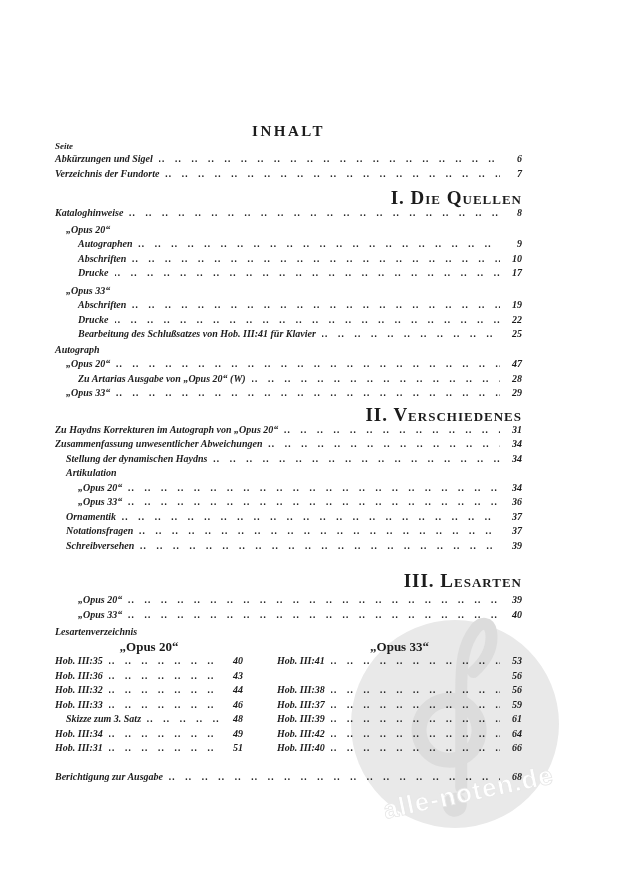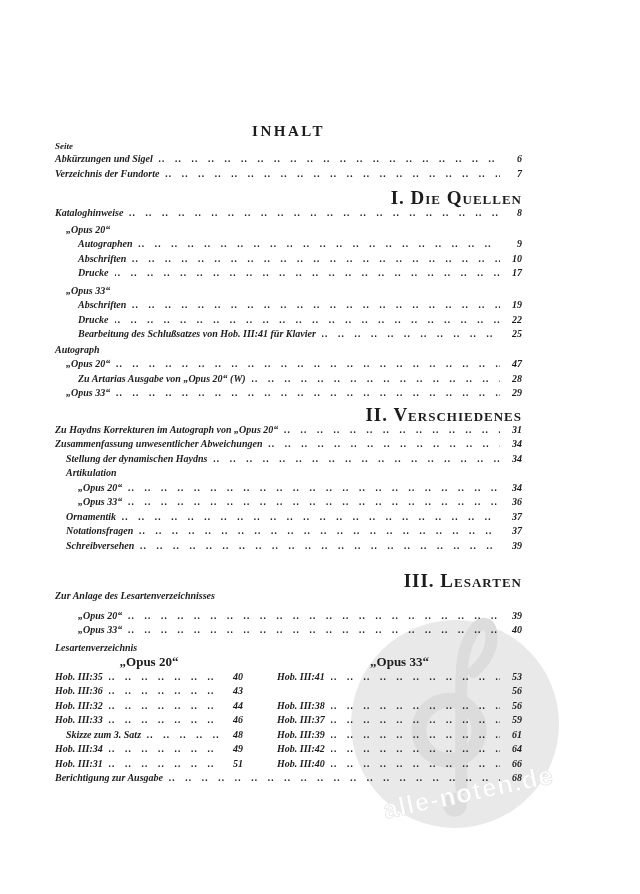--- a/index.html
+++ b/index.html
@@ -90,21 +90,21 @@
   .heading.h3 { margin-top: 20px; }
   .cols { display: flex; }
   .col-left  { width: 188px; flex: 0 0 188px; }
   .col-right { width: 245px; flex: 0 0 245px; margin-left: 34px; }
   .col-hdr {
     text-align: center;
     font-size: 13px;
     height: 14.5px;
     line-height: 14.5px;
   }
-  .footer-row { margin-top: 0; }
+  .footer-row { margin-top: 14px; }
 </style>
 </head>
 <body>
 
 <div class="page">
 
   <svg class="wm" viewBox="0 0 640 894" aria-hidden="true">
     <circle cx="455" cy="724" r="104" fill="#e9e9e9"></circle>
     <g transform="rotate(8 455 724)" fill="none" stroke-linecap="round" stroke="#dcdcdc">
       <path d="M 470,786 L 458,700 C 452,662 452,644 462,627 C 467,619 475,618 478,628 C 482,642 477,657 466,670" stroke-width="12" stroke="#dcdcdc"></path>
@@ -226,23 +226,20 @@
           <span class="lbl">Notationsfragen</span>
           <span class="leader">.. .. .. .. .. .. .. .. .. .. .. .. .. .. .. .. .. .. .. .. .. .. .. .. .. .. .. .. .. .. .. .. .. .. .. .. .. .. .. .. .. .. .. .. .. .. .. .. .. .. .. .. .. .. .. .. .. .. .. .. </span>
           <span class="pg">37</span>
         </div>
         <div class="row indent1">
           <span class="lbl">Schreibversehen</span>
           <span class="leader">.. .. .. .. .. .. .. .. .. .. .. .. .. .. .. .. .. .. .. .. .. .. .. .. .. .. .. .. .. .. .. .. .. .. .. .. .. .. .. .. .. .. .. .. .. .. .. .. .. .. .. .. .. .. .. .. .. .. .. .. </span>
           <span class="pg">39</span>
         </div>
         <div class="heading h3">III. Lesarten</div>
-        <div class="row indent0">
-          <span class="lbl">Zur Anlage des Lesartenverzeichnisses</span>
-        </div>
         <div class="row indent2 gap5">
           <span class="lbl">„Opus 20“</span>
           <span class="leader">.. .. .. .. .. .. .. .. .. .. .. .. .. .. .. .. .. .. .. .. .. .. .. .. .. .. .. .. .. .. .. .. .. .. .. .. .. .. .. .. .. .. .. .. .. .. .. .. .. .. .. .. .. .. .. .. .. .. .. .. </span>
           <span class="pg">39</span>
         </div>
         <div class="row indent2">
           <span class="lbl">„Opus 33“</span>
           <span class="leader">.. .. .. .. .. .. .. .. .. .. .. .. .. .. .. .. .. .. .. .. .. .. .. .. .. .. .. .. .. .. .. .. .. .. .. .. .. .. .. .. .. .. .. .. .. .. .. .. .. .. .. .. .. .. .. .. .. .. .. .. </span>
           <span class="pg">40</span>
         </div>

